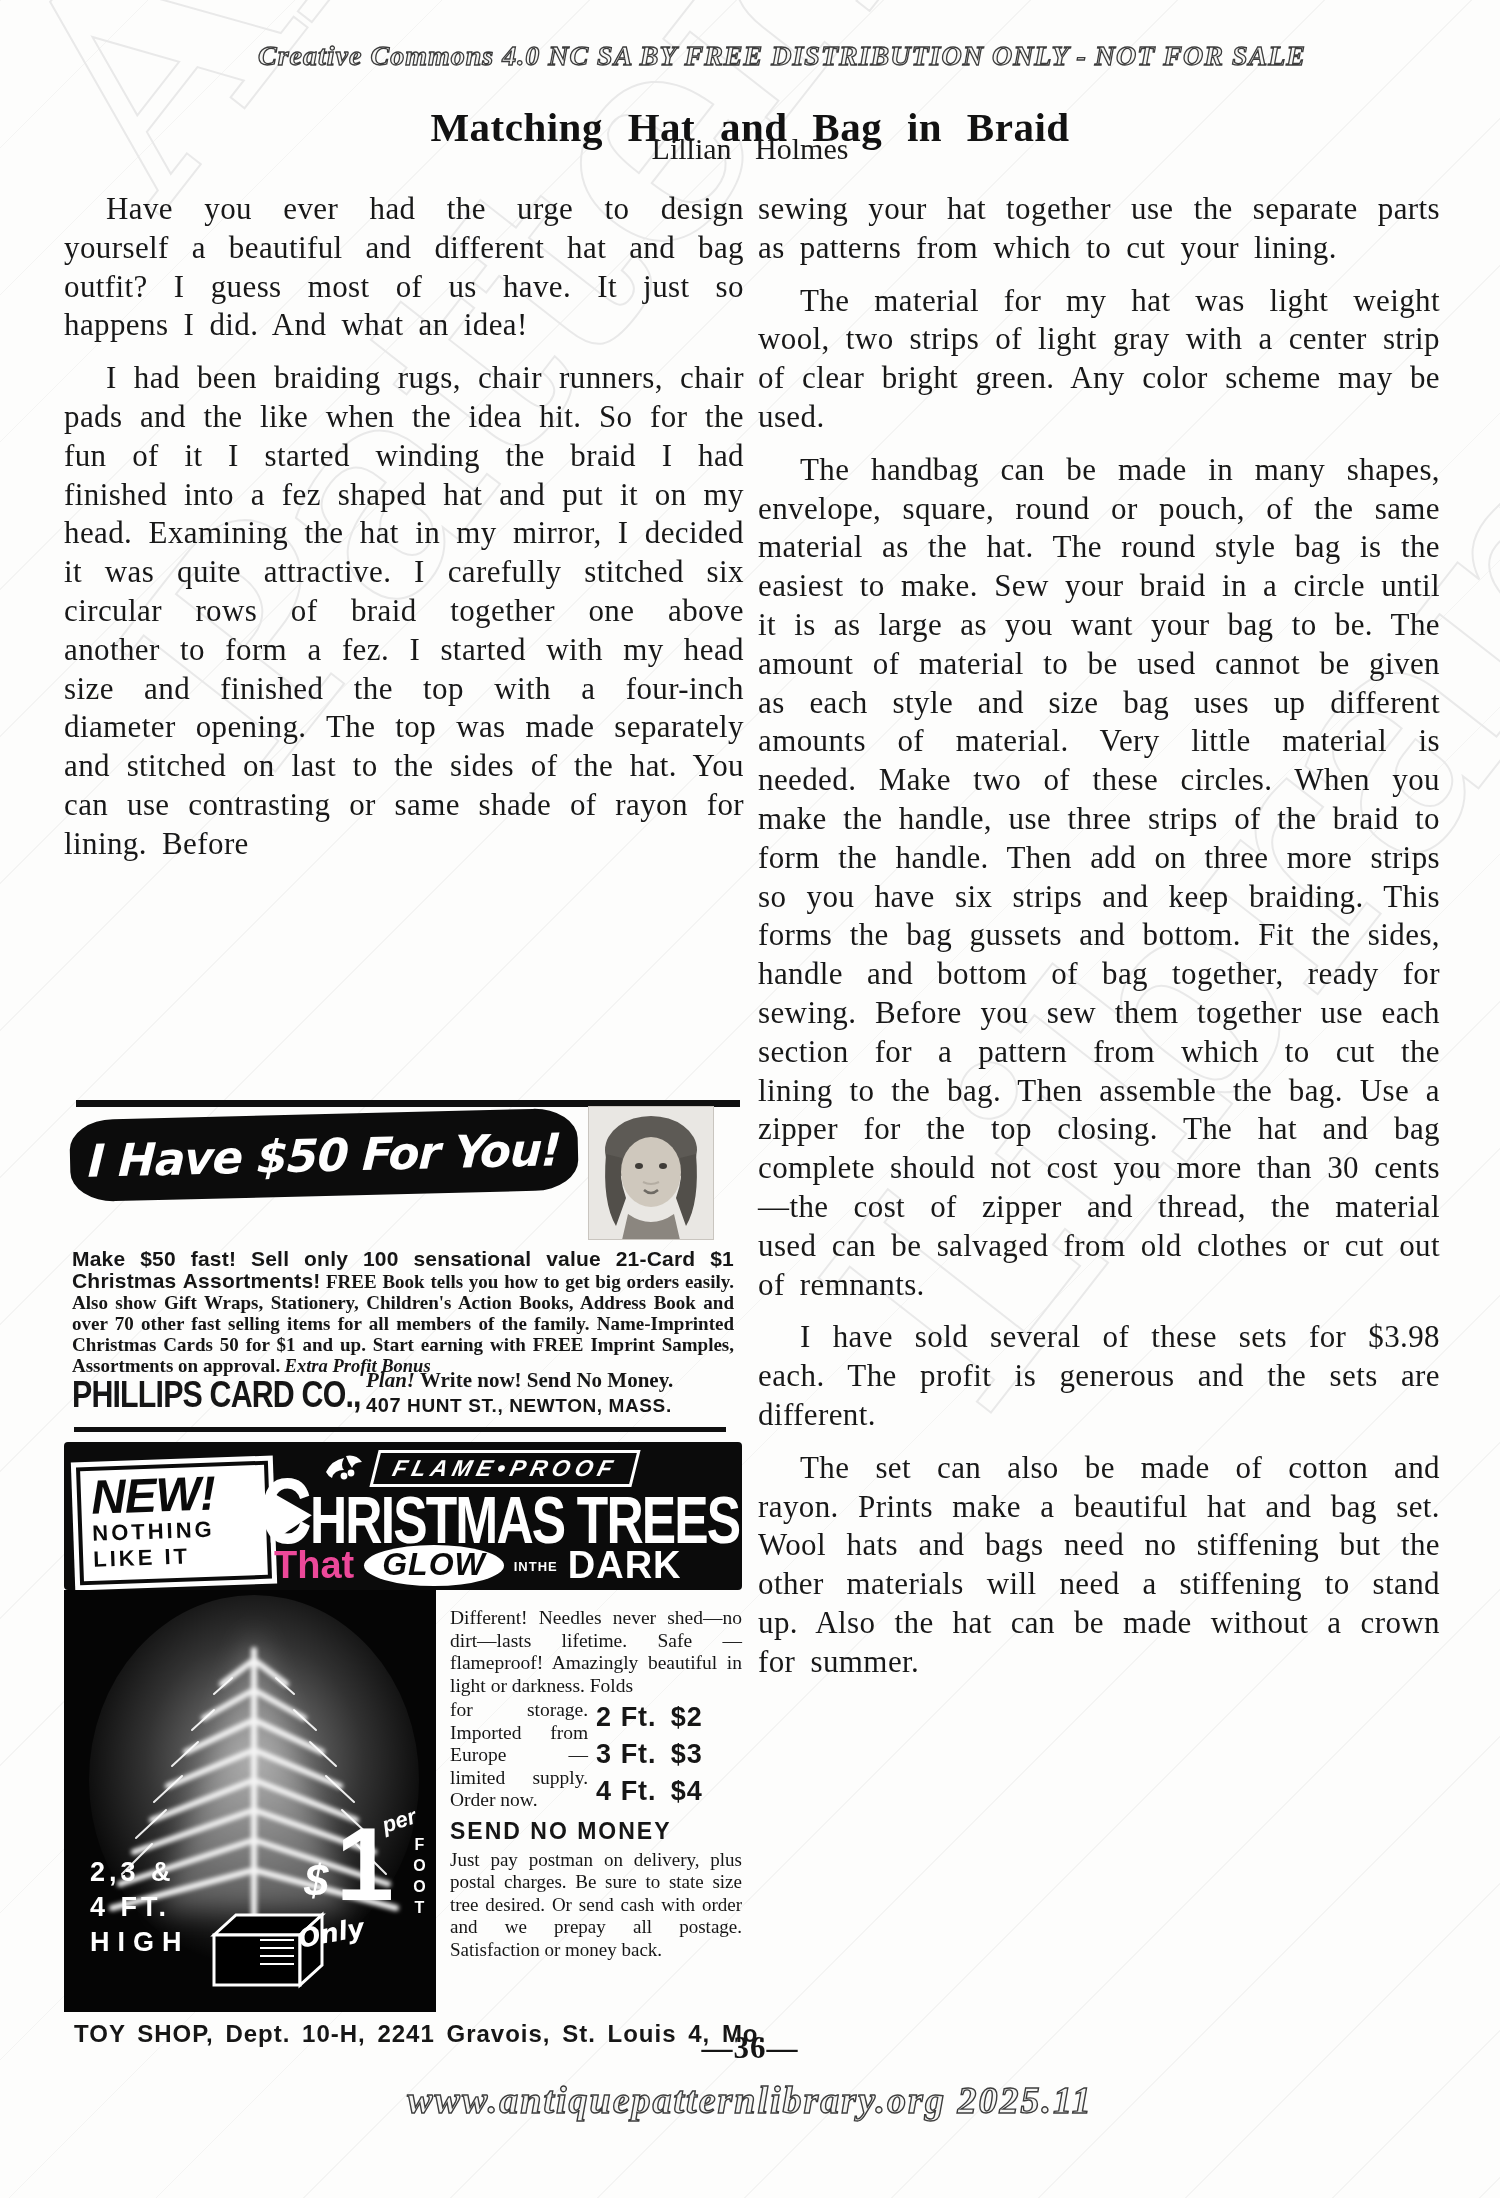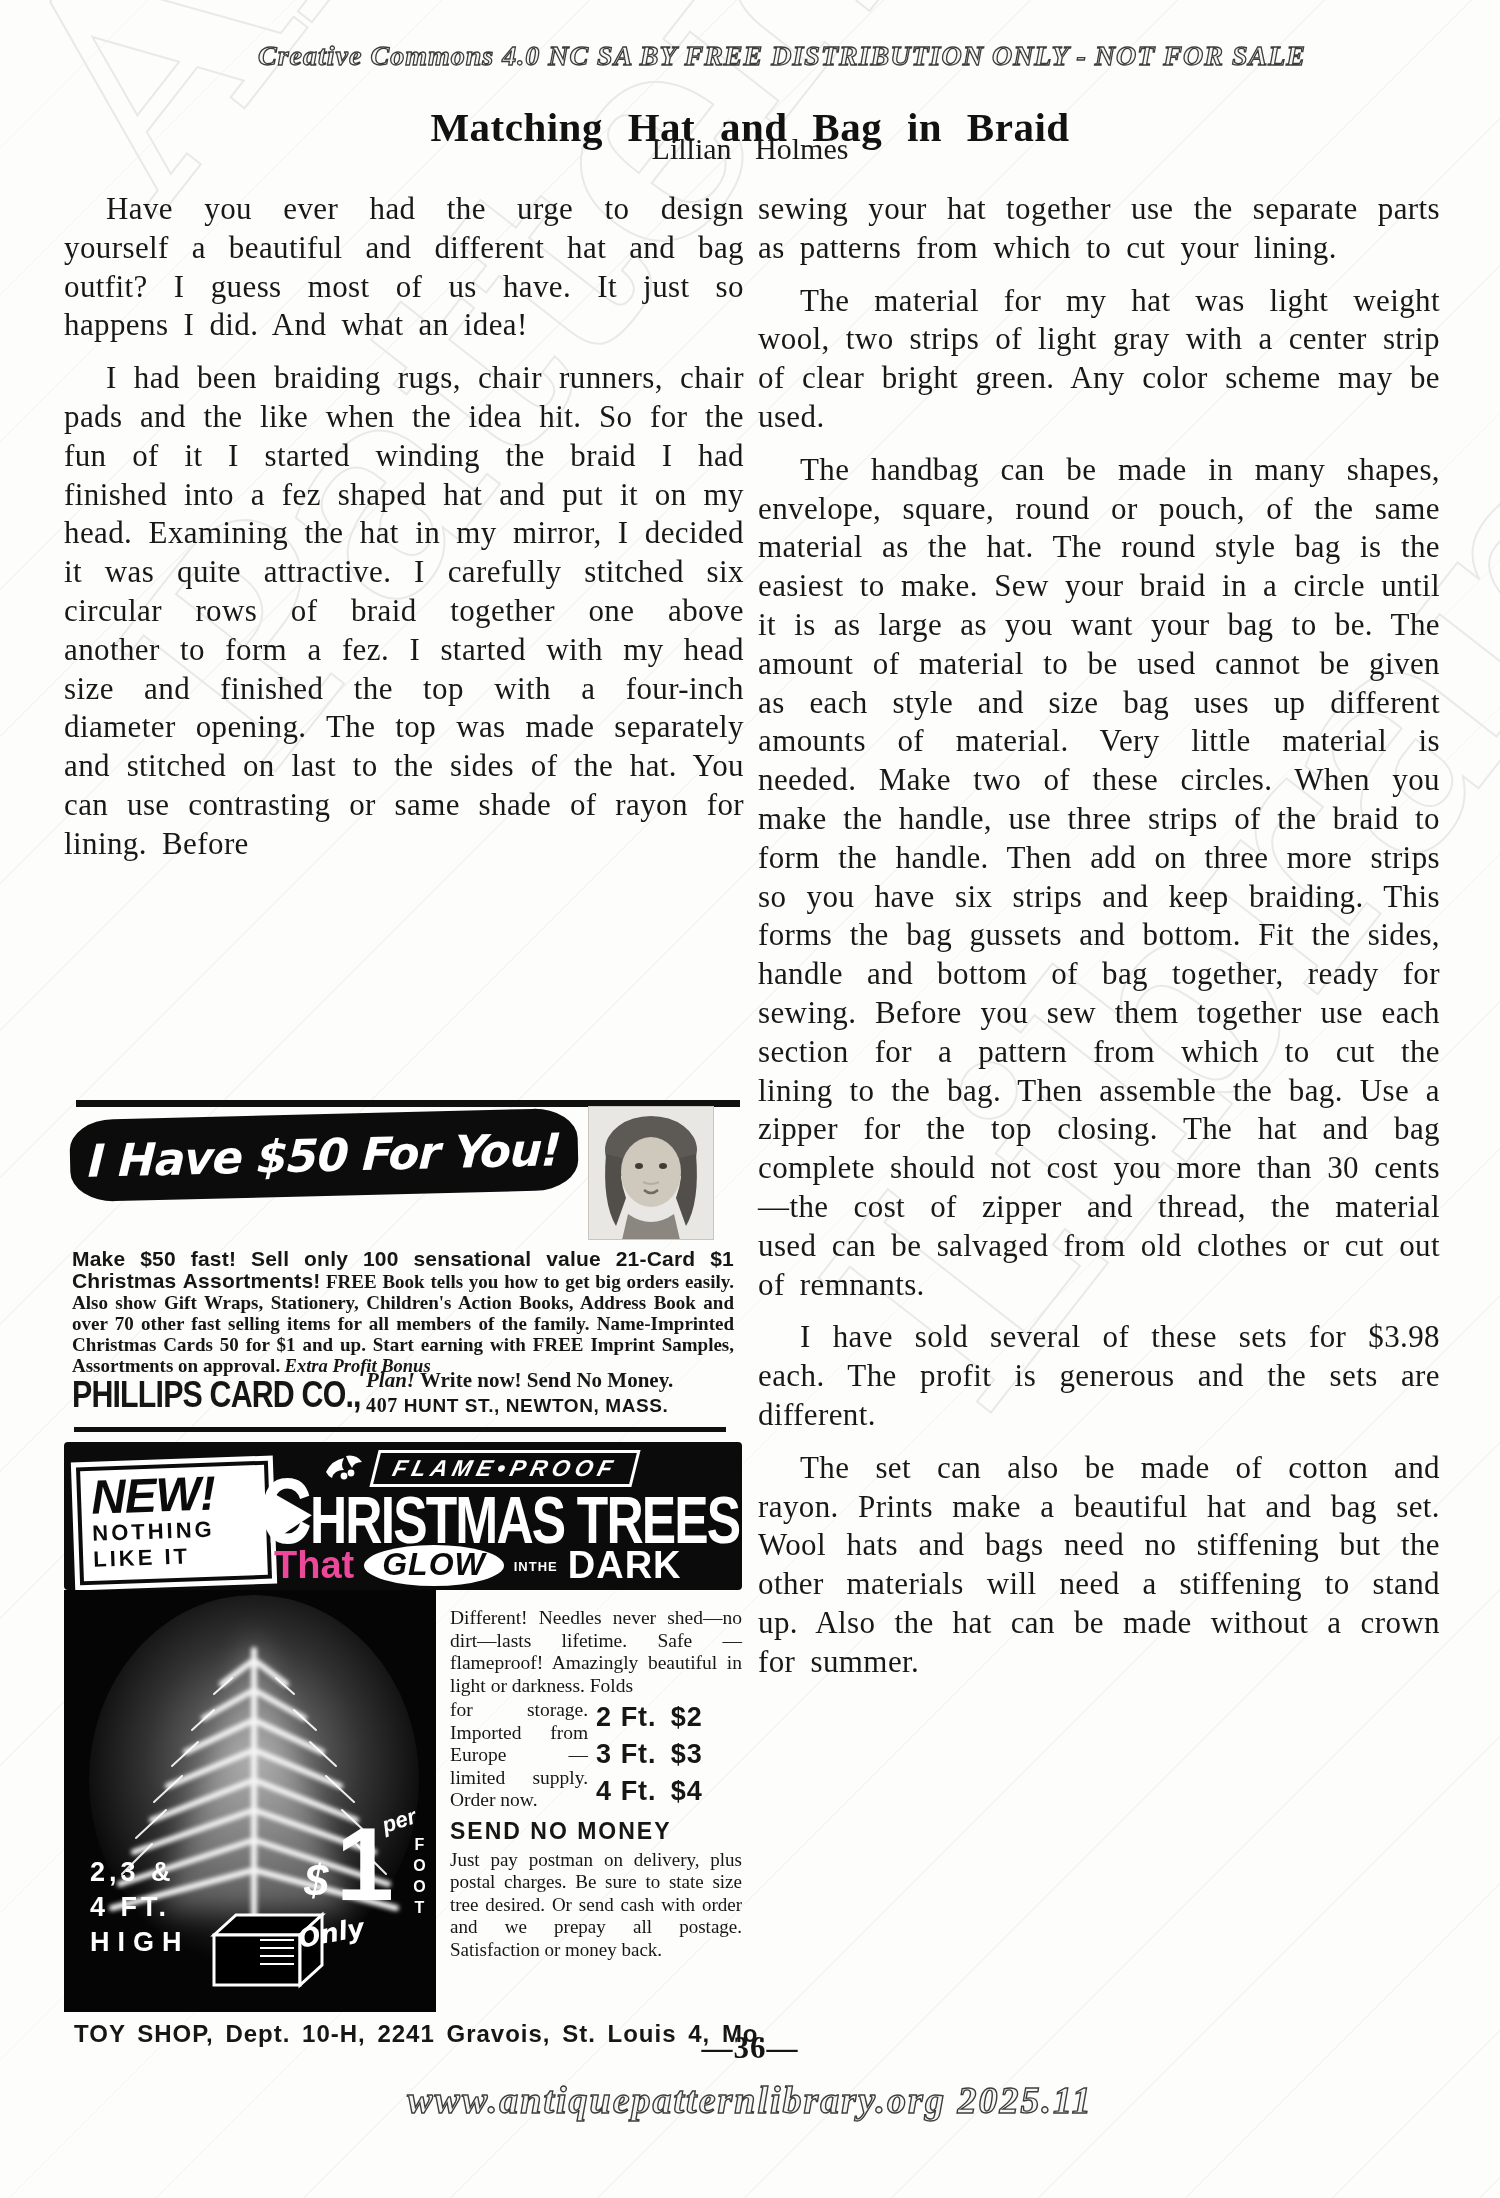--- a/index.html
+++ b/index.html
@@ -88,21 +88,21 @@
   .ph-footer{position:absolute; left:8px; top:268px; display:flex; align-items:flex-start;}
   .ph-company{
     font-family:"Liberation Sans", sans-serif; font-weight:bold; font-size:37px;
     transform:scaleX(.82); transform-origin:left center; white-space:nowrap; margin-top:6px;
     letter-spacing:-1px;
   }
   .ph-right{margin-left:-58px;}
   .ph-tag{font-family:"Liberation Serif", serif; font-weight:bold; font-size:21px; white-space:nowrap;}
   .ph-tag em{font-style:italic;}
   .ph-addr{font-family:"Liberation Sans", sans-serif; font-weight:bold; font-size:19px; letter-spacing:.6px; white-space:nowrap; margin-top:1px;}
-  .ph-addr .num{font-family:Liberation Serif, serif; font-size:20px;}
+  .ph-addr .num{font-family:Liberation Sans, sans-serif; font-size:20px;}
 
   
   .ad-trees{
     position:absolute; left:64px; top:1442px; width:678px;
     font-family:"Liberation Sans", sans-serif;
   }
   .tree-header{
     position:relative; width:678px; height:148px; background:#0b0b0b; border-radius:4px;
   }
   .burst{

